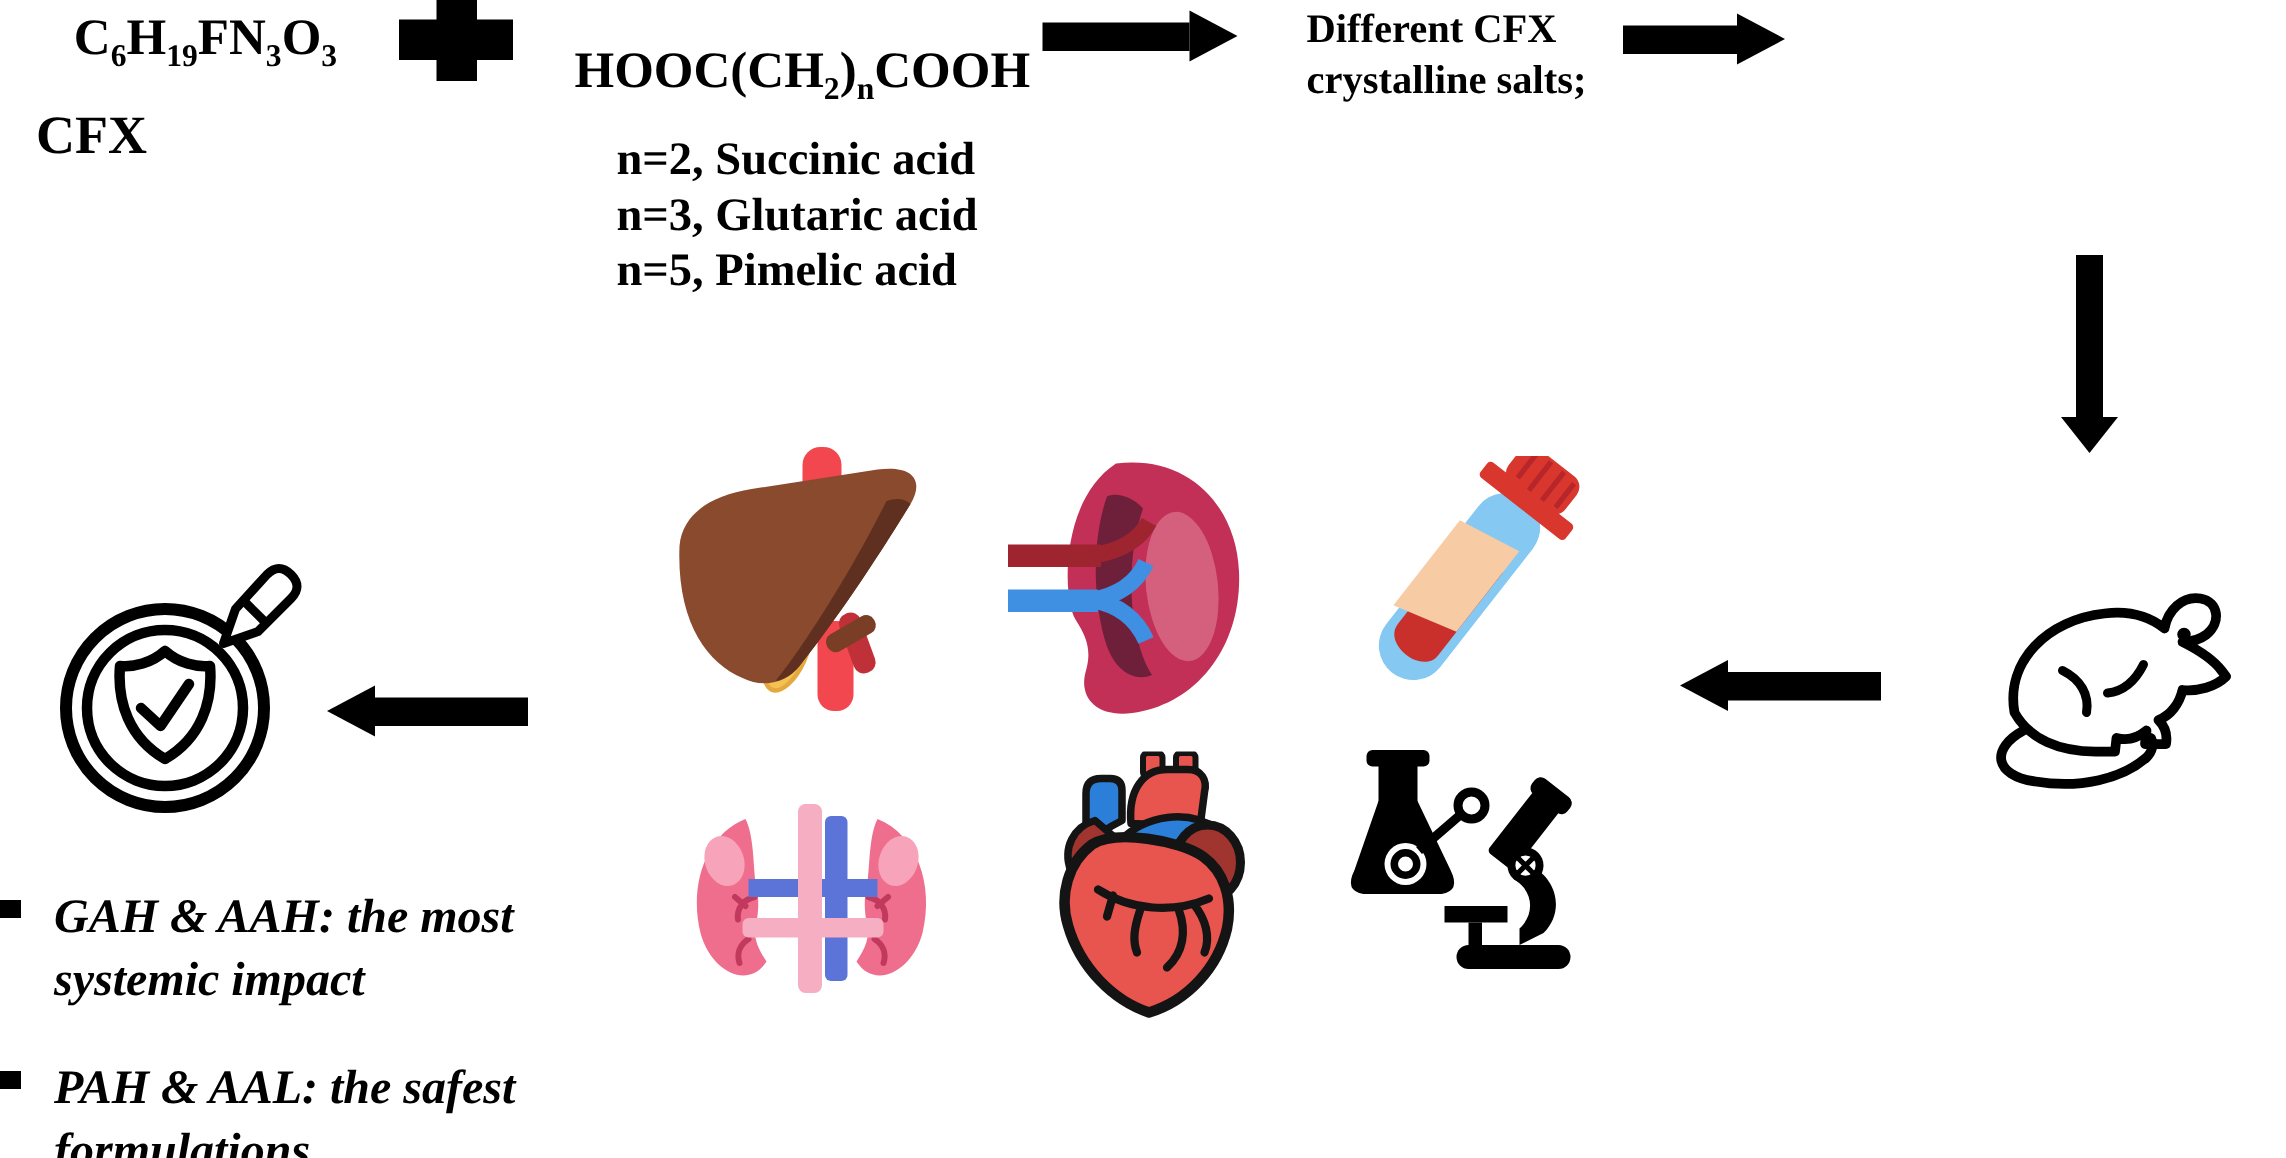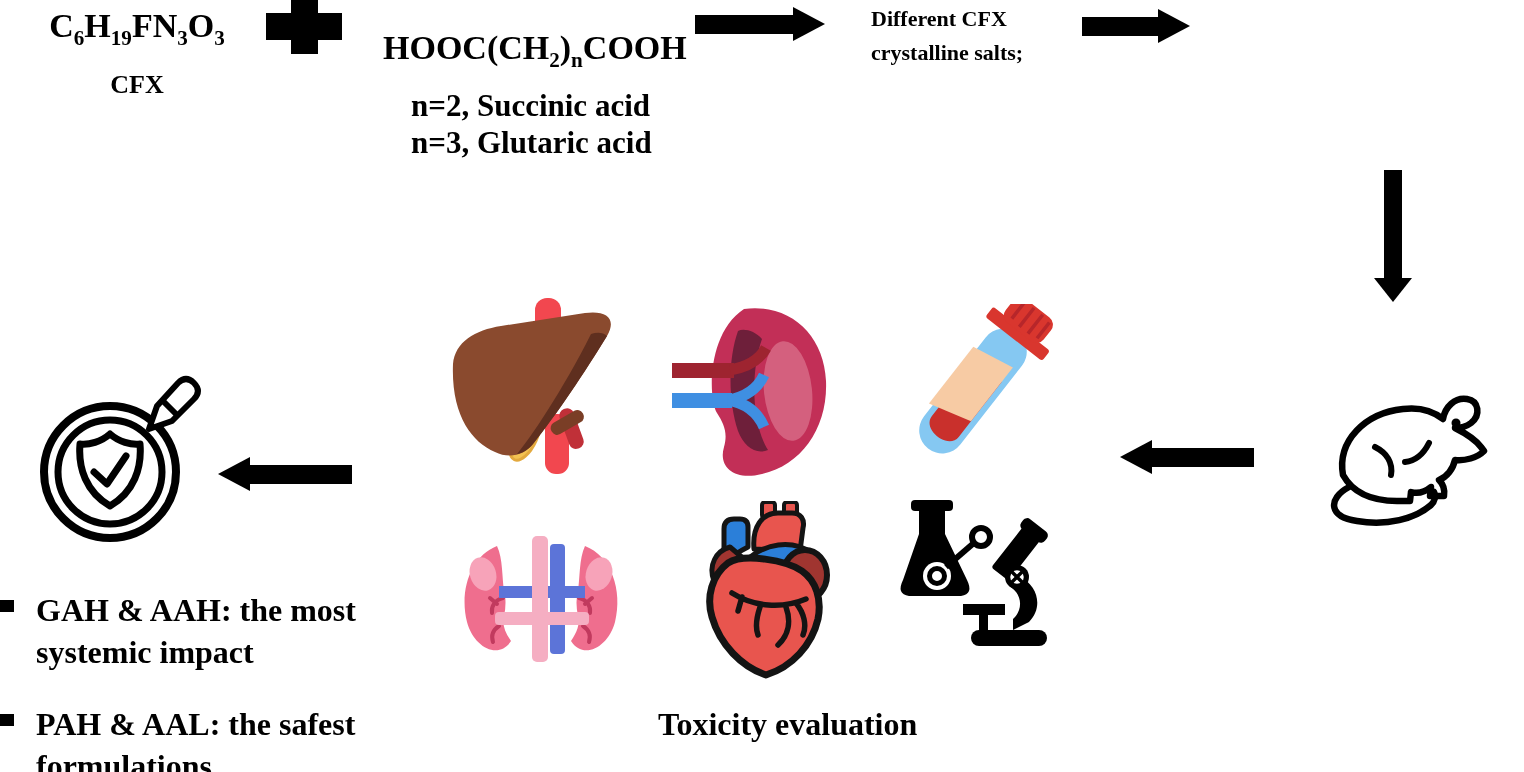--- a/index.html
+++ b/index.html
@@ -1,21 +1,21 @@
 <!DOCTYPE html>
 <html><head>
 <meta charset="utf-8">
 <style>
   html,body{margin:0;padding:0;background:#fff;}
   #canvas{
     position:relative;width:1524px;height:772px;background:#ffffff;overflow:hidden;
     font-family:"Liberation Serif","DejaVu Serif",serif;color:#000;font-weight:700;
   }
   .txt{position:absolute;white-space:nowrap;line-height:1.15;}
-  .wraptxt{position:absolute;white-space:normal;}
+  .wraptxt{position:absolute;white-space:normal;font-style:italic;}
   sub{font-size:0.62em;line-height:0;}
   .lines div{white-space:nowrap;}
   
   .arrow-h{position:absolute;display:flex;align-items:center;}
   .arrow-h .shaft{flex:1;height:19px;background:#000;}
   .arrow-h .head{width:0;height:0;border-top:17px solid transparent;border-bottom:17px solid transparent;}
   .arrow-h.right .head{border-left:32px solid #000;}
   .arrow-h.left .head{border-right:32px solid #000;}
   .arrow-v{position:absolute;display:flex;flex-direction:column;align-items:center;}
   .arrow-v .shaft{width:18px;flex:1;background:#000;}
@@ -28,40 +28,41 @@
   
   .bullet-sq{position:absolute;width:14px;height:12px;background:#000;}
   .iconbox{position:absolute;}
 </style>
 </head>
 <body>
 
 <div id="canvas">
 
   <div class="txt" style="left:24px;top:6px;width:226px;text-align:center;font-size:34px;"><span>C</span><sub>6</sub><span>H</span><sub>19</sub><span>FN</span><sub>3</sub><span>O</span><sub>3</sub></div>
-  <div class="txt" style="left:24px;top:70px;width:226px;text-align:center;font-size:26px;">CFX</div>
+  <div class="txt" style="left:24px;top:70px;width:226px;font-size:36px;">CFX</div>
 
   <div class="plus" style="left:266px;top:0;width:76px;height:54px;">
     <div class="pv"></div>
       <div class="ph"></div>
   </div>
 
   <div class="txt" style="left:383px;top:4px;font-size:34px;margin-top:24px;"><span>HOOC(CH</span><sub>2</sub><span>)</span><sub>n</sub><span>COOH</span></div>
 
   <div class="lines" style="position:absolute;left:411px;top:71px;font-size:31px;line-height:37px;margin-top:16px;">
     <div>n=2, Succinic acid</div>
     <div>n=3, Glutaric acid</div>
+    <div>n=5, Pimelic acid</div>
   </div>
 
   <div class="arrow-h right" style="left:695px;top:6px;width:130px;height:36px;">
     <div class="shaft"></div>
       <div class="head"></div>
   </div>
 
-  <div class="lines" style="position:absolute;left:871px;top:2px;font-size:22px;line-height:34px;">
+  <div class="lines" style="position:absolute;left:871px;top:2px;font-size:27px;line-height:34px;">
     <div>Different CFX</div>
     <div>crystalline salts;</div>
   </div>
 
   <div class="arrow-h right" style="left:1082px;top:8px;width:108px;height:36px;">
     <div class="shaft"></div>
       <div class="head"></div>
   </div>
 
 
@@ -177,21 +178,20 @@
       <circle cx="124" cy="79" r="12" fill="#000"></circle>
       <circle cx="124" cy="79" r="8" fill="#fff"></circle>
       <path d="M118,73 L130,85 M130,73 L118,85" stroke="#000" stroke-width="3.5"></path>
       <circle cx="124" cy="79" r="8" fill="none" stroke="#000" stroke-width="2.5"></circle>
       <rect x="70" y="106" width="42" height="11" fill="#000"></rect>
       <rect x="86" y="117" width="9" height="16" fill="#000"></rect>
       <rect x="78" y="132" width="76" height="16" rx="8" fill="#000"></rect>
     </svg>
   </div>
 
-  <div class="txt" style="left:658px;top:706px;font-size:32px;">Toxicity evaluation</div>
 
   <div class="arrow-h left" style="left:218px;top:455px;width:134px;height:38px;">
     <div class="head"></div>
       <div class="shaft"></div>
   </div>
 
   <div class="iconbox" style="left:28px;top:372px;">
     <svg width="174" height="178" viewBox="0 0 174 178">
       <circle cx="82" cy="100" r="66" fill="#fff" stroke="#000" stroke-width="8"></circle>
       <circle cx="82" cy="100" r="52" fill="none" stroke="#000" stroke-width="7"></circle>

